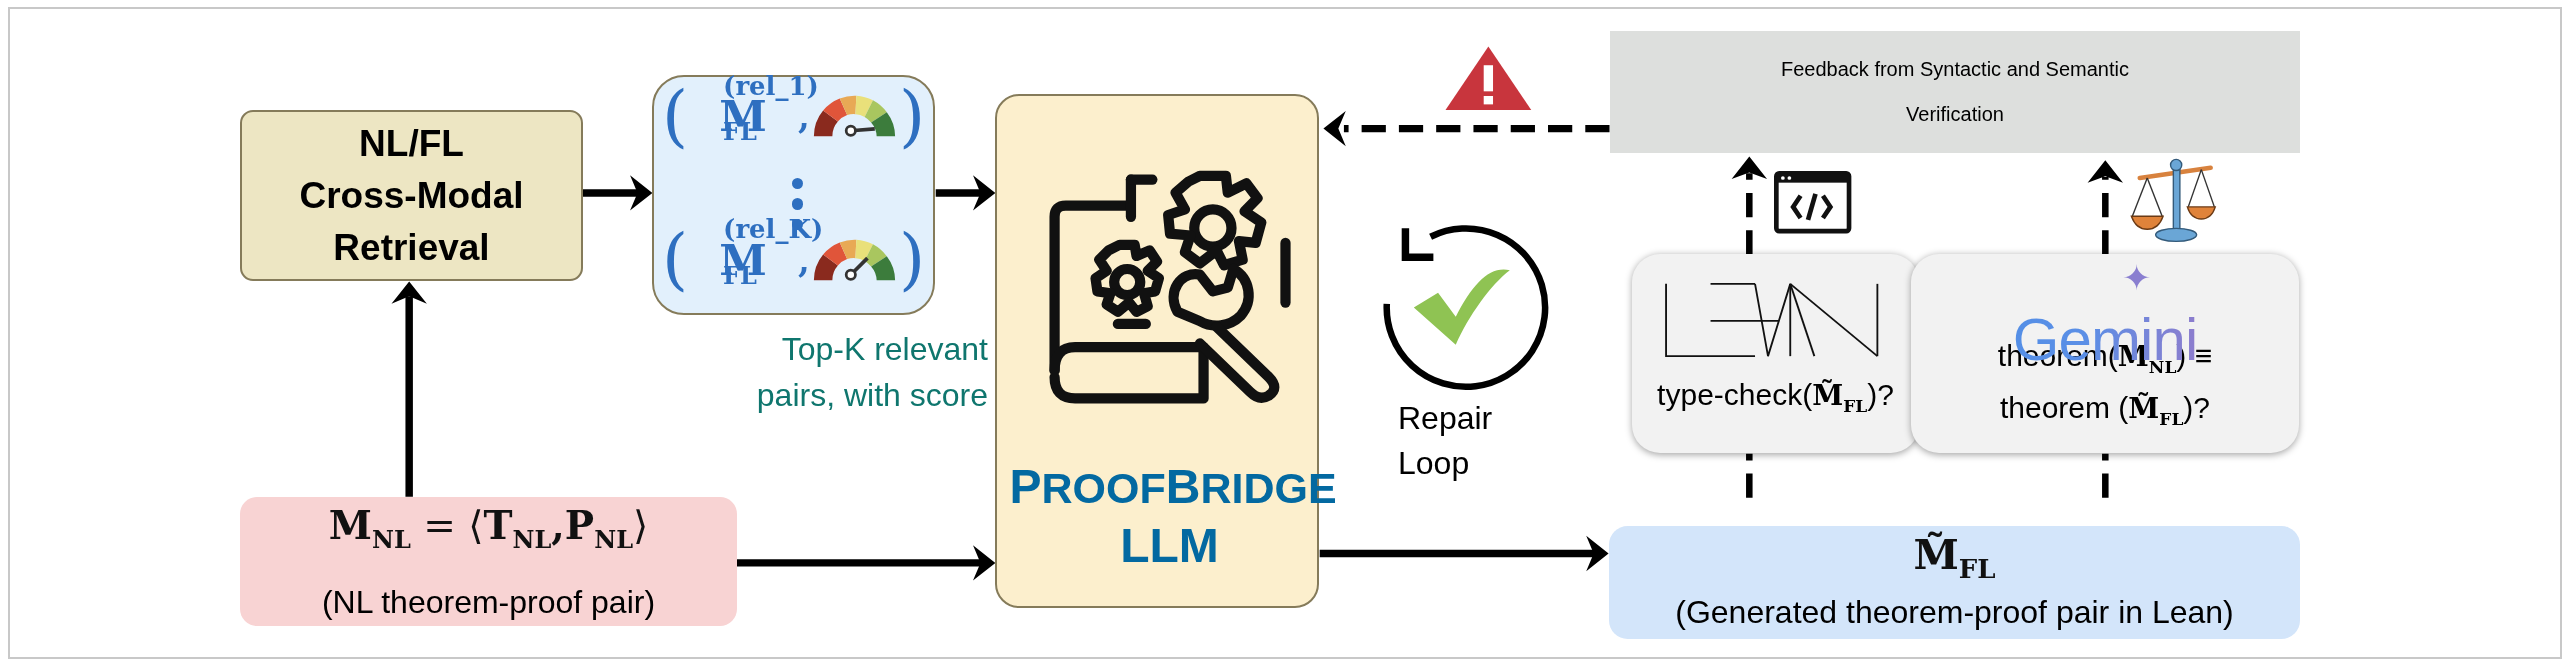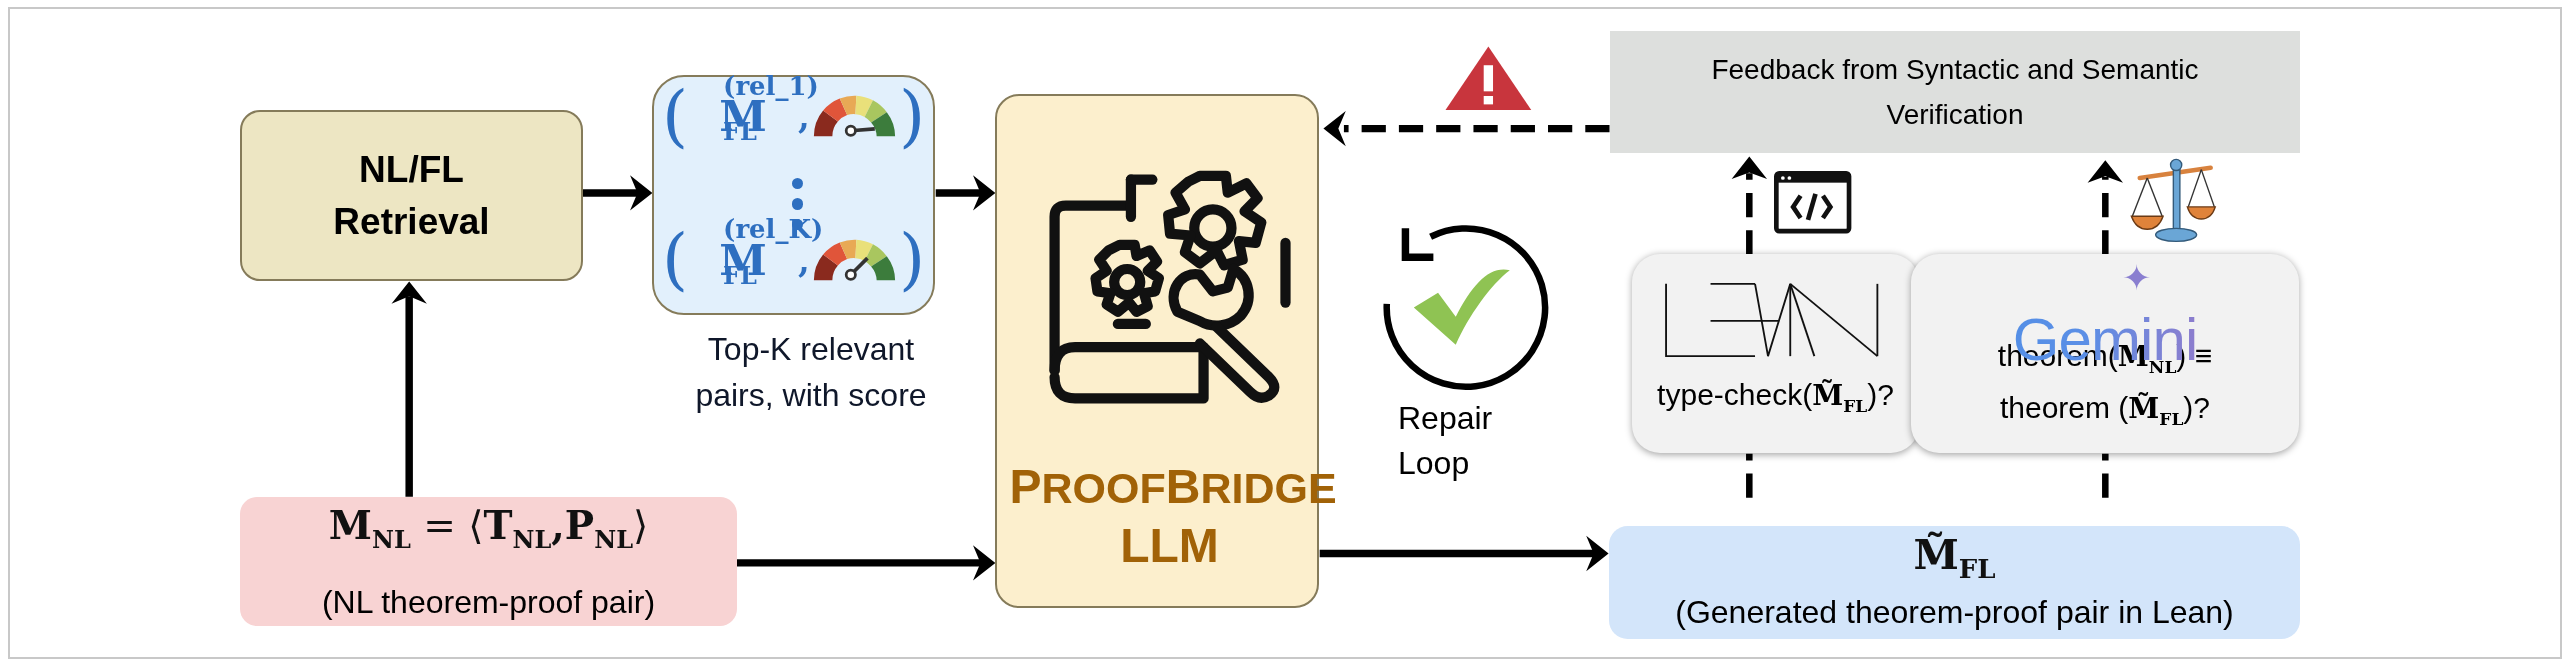--- a/index.html
+++ b/index.html
@@ -1,30 +1,30 @@
 <!DOCTYPE html>
 <html style="font-size:15px"><head>
 <meta charset="utf-8">
 <style>
   html, body { margin:0; padding:0; background:#ffffff; }
   body { width:2576px; height:671px; position:relative; overflow:hidden; font-family:"Liberation Sans", sans-serif; }
   .frame { position:absolute; left:7.5px; top:6.5px; width:2554px; height:652px; border:2.8px solid #c8c8c8; box-sizing:border-box; }
   .box { position:absolute; box-sizing:border-box; display:flex; flex-direction:column; align-items:center; justify-content:center; text-align:center; }
-  .retrieval { left:240px; top:110px; width:343px; height:171px; background:#ede6c3; border:2.8px solid #857b5a; border-radius:20px; font-weight:bold; font-size:37px; line-height:52px; color:#000; }
+  .retrieval { left:240px; top:110px; width:343px; height:171px; background:#ede6c3; border:2.8px solid #857b5a; border-radius:13px; font-weight:bold; font-size:37px; line-height:52px; color:#000; }
   .topk { left:652px; top:75px; width:283px; height:240px; background:#e2f0fc; border:2.8px solid #857b5a; border-radius:32px; }
-  .topk-caption { position:absolute; left:634px; top:326px; width:354px; text-align:center; font-size:32px; line-height:46px; color:#0f172a; }
+  .topk-caption { position:absolute; left:634px; top:326px; width:354px; text-align:right; font-size:32px; line-height:46px; color:#0f766e; }
   .pb { left:995px; top:94px; width:324px; height:514px; background:#fcefcd; border:2.8px solid #857b5a; border-radius:24px; justify-content:flex-start; }
-  .pb-title { position:absolute; top:362px; width:100%; text-align:center; font-weight:bold; font-size:43px; line-height:58px; color:#a16207;padding-left:25px; }
+  .pb-title { position:absolute; top:362px; width:100%; text-align:center; font-weight:bold; font-size:43px; line-height:58px; color:#0369a1;padding-left:25px; }
   .pb-title .big { font-size:48px; }
   .nl { left:240px; top:497px; width:497px; height:129px; background:#f8d3d3; border-radius:17px; }
   .math { font-family:"DejaVu Serif", "Liberation Serif", serif; font-weight:bold; }
   .nl .eq { font-size:39px; line-height:47px; color:#111; }
   .nl .eq sub { font-size:24px; vertical-align:-9.3px; }
   .nl .sub { font-size:32px; color:#000; margin-top:21px; }
-  .feedback { left:1610px; top:31px; width:690px; height:122px; background:#dddfdd; font-size:28px; line-height:45px; color:#000; }
+  .feedback { left:1610px; top:31px; width:690px; height:122px; background:#dddfdd; font-size:20px; line-height:45px; color:#000; }
   .lean-box { left:1612px; top:254px; width:287px; height:199px; background:#f2f2f2; border-radius:28px; box-shadow:0 1.9px 7.5px rgba(0,0,0,0.35); justify-content:flex-end; padding-bottom:26px;margin-left:20px; }
   .gem-box { left:1911px; top:254px; width:388px; height:199px; background:#f2f2f2; border-radius:28px; box-shadow:0 1.9px 7.5px rgba(0,0,0,0.35); justify-content:flex-end; padding-bottom:13px; }
   .mfl { left:1609px; top:498px; width:691px; height:113px; background:#d3e5fa; border-radius:18.6px;margin-top:28px; }
   .mfl .eq { font-size:41px; line-height:43px; color:#111; }
   .mfl .eq sub { font-size:26px; vertical-align:-9.3px; }
   .mfl .sub { font-size:32px; color:#000; margin-top:1.9px; }
   .tc { font-size:30px; color:#000; line-height:41px; }
   .tc .m { font-family:"DejaVu Serif", serif; font-weight:bold; font-size:28px; }
   .tc .m sub { font-size:17px; }
   .gem-word { position:absolute; top:48px; left:0; width:100%; text-align:center; font-size:60px; letter-spacing:-0.9px; line-height:76px;
@@ -128,20 +128,21 @@
     <line x1="2304" y1="191" x2="2320" y2="232" stroke="#333" stroke-width="1.5"></line>
     <line x1="2362" y1="182" x2="2348" y2="222" stroke="#333" stroke-width="1.5"></line>
     <line x1="2362" y1="182" x2="2376" y2="222" stroke="#333" stroke-width="1.5"></line>
     <path d="M 2287,232 L 2321,232 Q 2316,246 2304,246 Q 2292,246 2287,232 Z" fill="#e0833a" stroke="#6b3a14" stroke-width="1.5"></path>
     <path d="M 2347,222 L 2377,222 Q 2373,235 2362,235 Q 2351,235 2347,222 Z" fill="#e0833a" stroke="#6b3a14" stroke-width="1.5"></path>
   </g>
 </svg>
 
 <div class="box retrieval">
   <div>NL/FL</div>
+  <div>Cross-Modal</div>
   <div>Retrieval</div>
 </div>
 
 <div class="box topk">
   <div class="topk-row" style="top:5.6px;">
     <span class="paren">(</span>
     <span class="mvar" style="width:110px;">
       <span>M</span>
       <span class="sup">(rel_1)</span>
       <span class="sb">FL</span>

